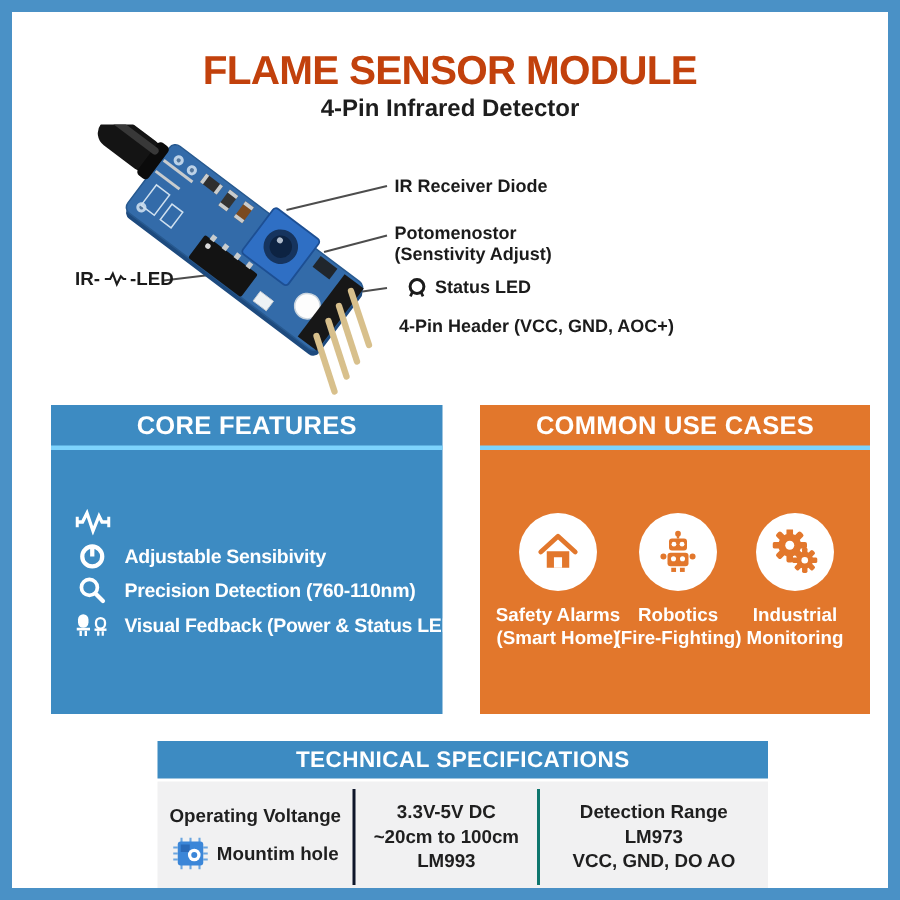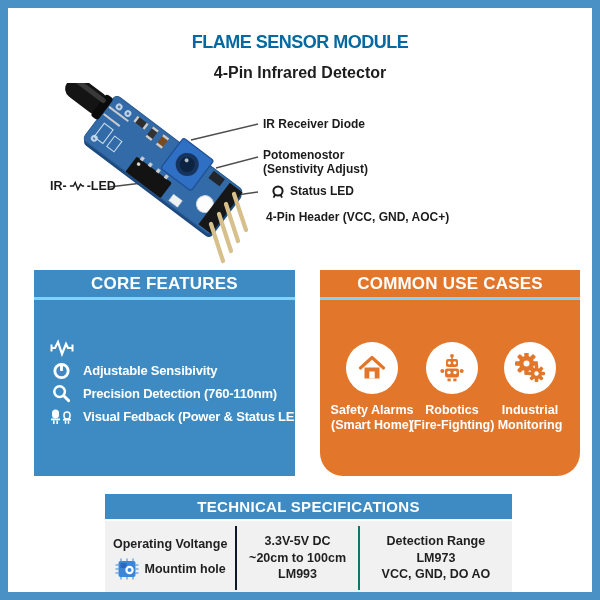--- a/index.html
+++ b/index.html
@@ -1,22 +1,22 @@
 <!DOCTYPE html>
 <html><head>
 <meta charset="utf-8">
 <style>
   html,body{margin:0;padding:0;background:#fff;font-family:"Liberation Sans",sans-serif;}
   #page{position:relative;width:600px;height:600px;box-sizing:border-box;
         border:8px solid #4a91c6;background:#ffffff;overflow:hidden;}
   .abs{position:absolute;}
 
   
-  .title{left:0;right:0;top:24px;text-align:center;font-size:18px;font-weight:800;
-         color:#0369a1;letter-spacing:-0.5px;}
+  .title{left:0;right:0;top:24px;text-align:center;font-size:27px;font-weight:800;
+         color:#c2410c;letter-spacing:-0.5px;}
   .subtitle{left:0;right:0;top:56px;text-align:center;font-size:16px;font-weight:700;color:#1d1d1d;}
 
   
   .module-svg{left:0;top:75px;width:600px;height:185px;}
   .callout{color:#1b1b1b;font-size:12px;font-weight:700;line-height:13.5px;white-space:nowrap;}
   .callout .sub{font-weight:700;}
   .callout-row{display:flex;align-items:center;gap:5px;}
   .left-label{display:flex;align-items:center;gap:2px;font-size:12.5px;font-weight:700;color:#1b1b1b;}
 
   
@@ -205,21 +205,21 @@
             <line x1="14.5" y1="12.8" x2="14.5" y2="15.8" stroke="#fff" stroke-width="1.5"></line>
             <line x1="17.5" y1="12.8" x2="17.5" y2="15.8" stroke="#fff" stroke-width="1.5"></line>
           </svg>
         </span>
         <span class="feature-label">Visual Fedback (Power &amp; Status LEDS)</span>
       </div>
 
     </div>
   </div>
 
-  <div class="abs panel" style="left:312px;top:262px;width:260px;height:206px;background:#e2772c;border-radius:23px;">
+  <div class="abs panel" style="left:312px;top:262px;width:260px;height:206px;background:#e2772c;">
     <div class="panel-header" style="background:#e2772c;">COMMON USE CASES</div>
     <div class="usecases-body">
 
       <div class="usecase">
         <div class="usecase-circle">
           <svg width="30" height="30" viewBox="0 0 30 30">
             <polyline points="3.5,15 15,4.5 26.5,15" fill="none" stroke="#e2772c" stroke-width="3.2" stroke-linecap="round" stroke-linejoin="round"></polyline>
             <rect x="7.5" y="14.5" width="15" height="11" fill="#e2772c"></rect>
             <rect x="12.3" y="18.5" width="5.4" height="7" fill="#fff"></rect>
           </svg>

